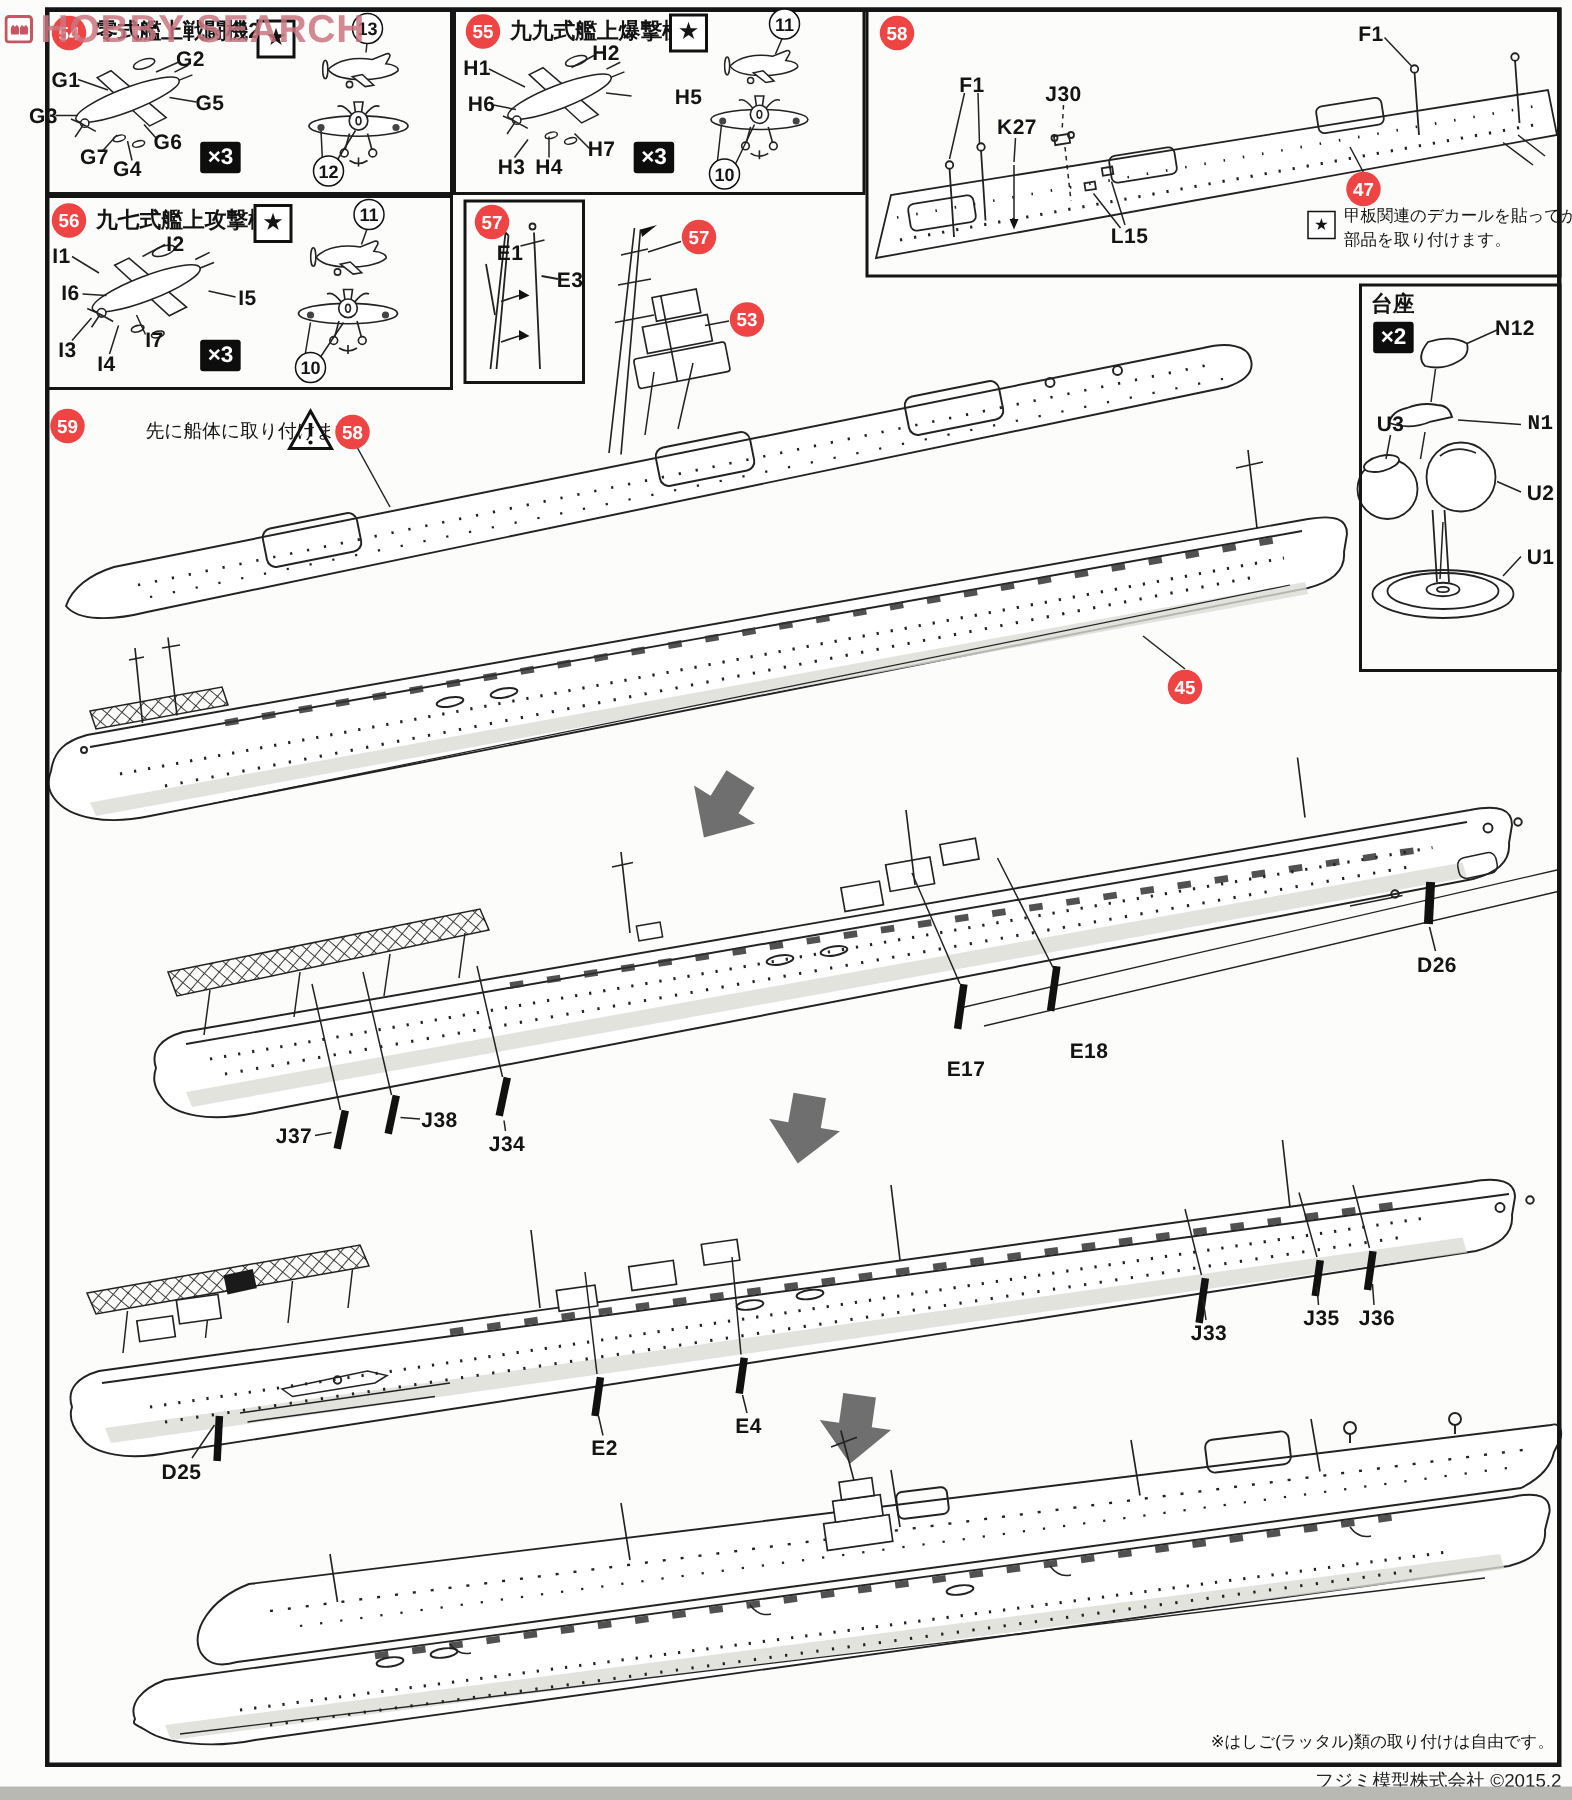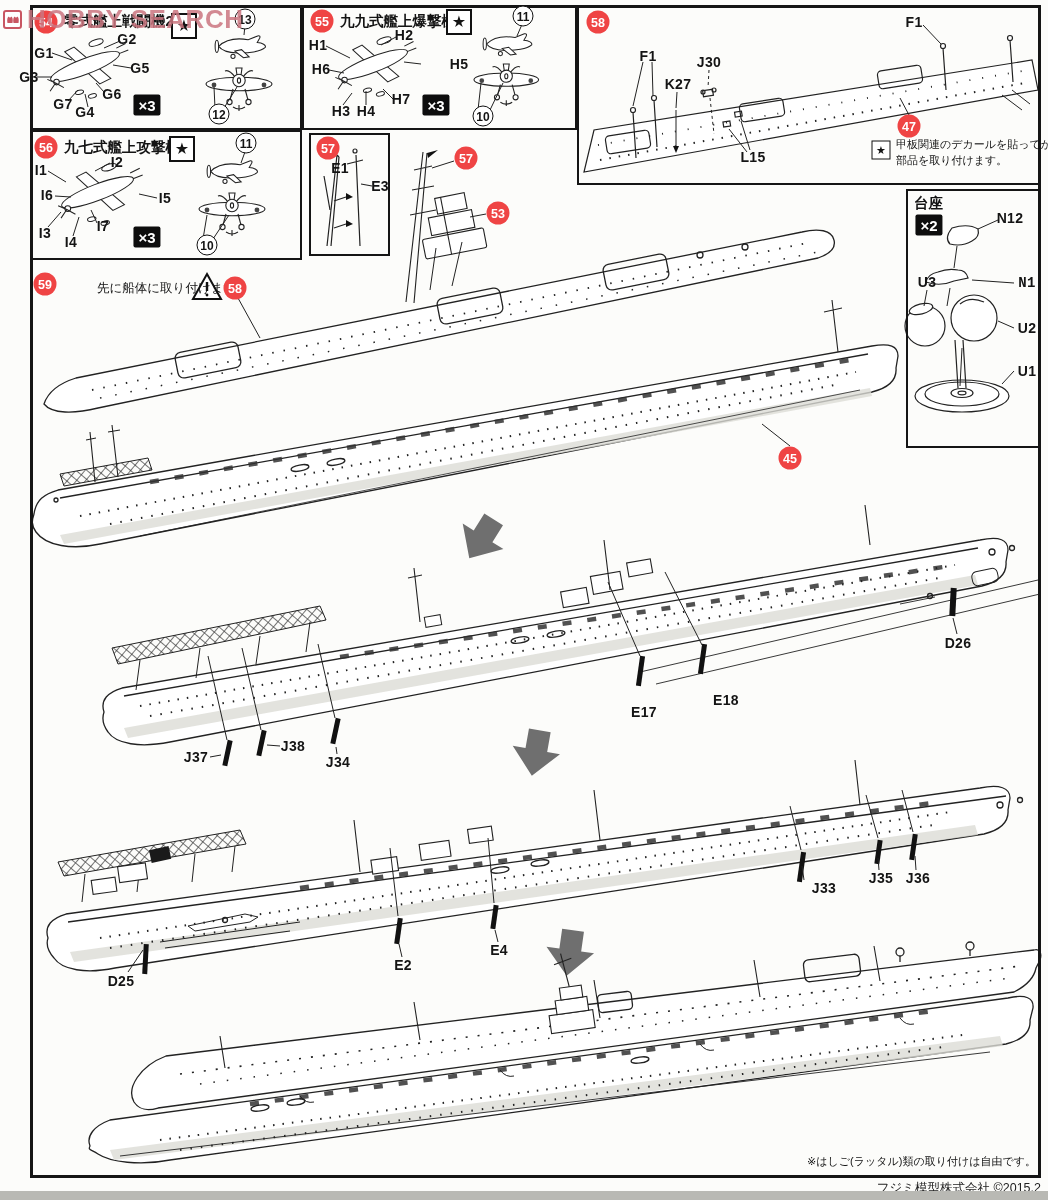--- a/index.html
+++ b/index.html
@@ -402,21 +402,21 @@
       <span class="fl circ" style="left: 790px; top: 458px;">45</span>
       <span class="fl part" style="left: 196px; top: 757px;">J37</span>
       <span class="fl part" style="left: 293px; top: 746px;">J38</span>
       <span class="fl part" style="left: 338px; top: 762px;">J34</span>
       <span class="fl part" style="left: 644px; top: 712px;">E17</span>
       <span class="fl part" style="left: 708px; top: 700px; padding-left: 36px;">E18</span>
       <span class="fl part" style="left: 958px; top: 643px;">D26</span>
       <span class="fl part" style="left: 121px; top: 981px;">D25</span>
       <span class="fl part" style="left: 403px; top: 965px;">E2</span>
       <span class="fl part" style="left: 499px; top: 950px;">E4</span>
-      <span class="fl part" style="left: 806px; top: 888px; margin-left: 18px;">J33</span>
+      <span class="fl part" style="left: 806px; top: 888px;">J33</span>
       <span class="fl part" style="left: 881px; top: 878px;">J35</span>
       <span class="fl part" style="left: 918px; top: 878px;">J36</span>
       <span class="fl jtitle" style="left: 914px; top: 203px;">台座</span>
       <span class="fl qty" style="left: 929px; top: 225px;">×2</span>
       <span class="fl part" style="left: 1010px; top: 218px;">N12</span>
       <span class="fl part" style="left: 1027px; top: 283px; font-family: Liberation Mono, monospace;">N1</span>
       <span class="fl part" style="left: 927px; top: 282px;">U3</span>
       <span class="fl part" style="left: 1027px; top: 328px;">U2</span>
       <span class="fl part" style="left: 1027px; top: 371px;">U1</span>
       <span class="fl noter" style="left: 1036px; top: 1161px;">※はしご(ラッタル)類の取り付けは自由です。</span>

